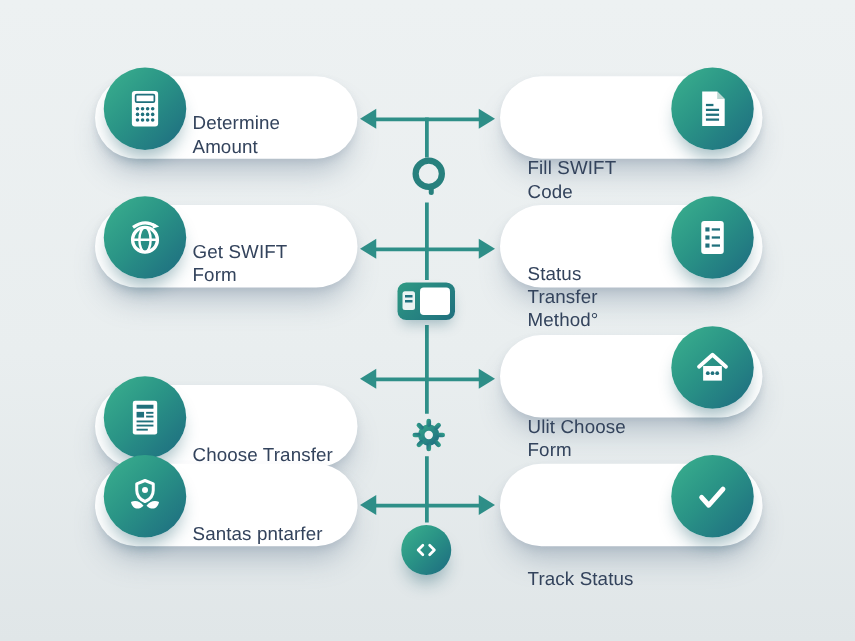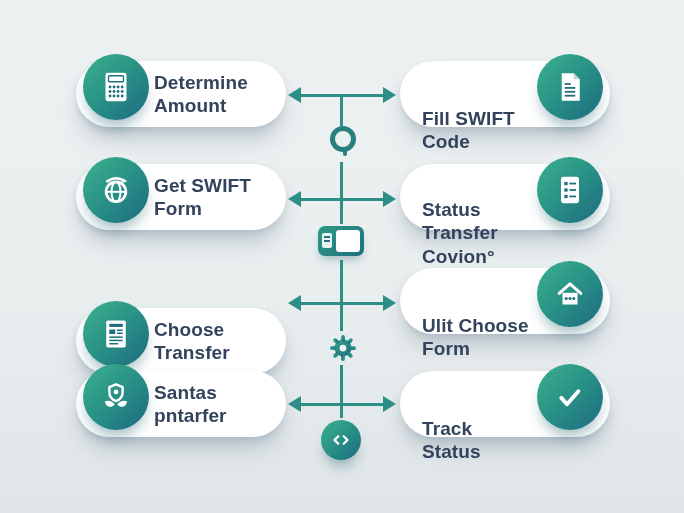--- a/index.html
+++ b/index.html
@@ -17,22 +17,22 @@
   .circle{
     position:absolute;top:-7px;width:66px;height:66px;border-radius:50%;
     background:linear-gradient(135deg,#3bb18e 0%,#2a9486 45%,#1d6a80 100%);
     box-shadow:0 10px 14px -4px rgba(25,90,105,.40);
     display:flex;align-items:center;justify-content:center;
   }
   .card.left .circle{left:7px;}
   .card.right .circle{right:7px;}
   .circle svg{width:36px;height:36px;display:block;}
   .label{
-    position:absolute;top:0;height:100%;display:flex;flex-direction:column;justify-content:center;
-    color:#33435c;font-size:19px;font-weight:700;line-height:1.22;letter-spacing:.1px;
+    position:absolute;top:0;height:100%;display:flex;flex-direction:column;justify-content:flex-end;
+    color:#33435c;font-size:15px;font-weight:400;line-height:1.22;letter-spacing:.1px;
   }
   .card.left .label{left:78px;right:10px;}
   .card.right .label{left:22px;right:80px;margin-top:36px;}
   
   .harrow{position:absolute;left:288px;width:108px;height:16px;}
   .harrow .aline{position:absolute;left:9px;right:9px;top:6.5px;height:3px;background:#2e8f88;}
   .ahead{position:absolute;width:0;height:0;border-top:8px solid transparent;border-bottom:8px solid transparent;top:0;}
   .ahead.hl{left:0;border-right:13px solid #2e8f88;}
   .ahead.hr{right:0;border-left:13px solid #2e8f88;}
   
@@ -196,21 +196,21 @@
           <rect x="8.2" y="10.9" width="2.2" height="2.2"></rect>
           <rect x="8.2" y="15.2" width="2.2" height="2.2"></rect>
           <rect x="11.6" y="7.1" width="4.4" height="1.2"></rect>
           <rect x="11.6" y="11.4" width="4.4" height="1.2"></rect>
           <rect x="11.6" y="15.7" width="4.4" height="1.2"></rect>
         </g>
       </svg>
     </div>
     <div class="label">
       <span>Status</span>
-      <span>Transfer Covion°</span>
+      <span>Transfer Method°</span>
     </div>
   </div>
 
   <div class="card left" style="top:268px;margin-top:40px;">
     <div class="circle">
       <svg viewBox="0 0 24 24">
         <rect x="5.5" y="3" width="13" height="18" rx="1.2" fill="#ffffff"></rect>
         <g fill="#1f707c">
           <rect x="7.5" y="5.2" width="9" height="2.1"></rect>
           <rect x="7.5" y="9" width="4" height="3"></rect>

